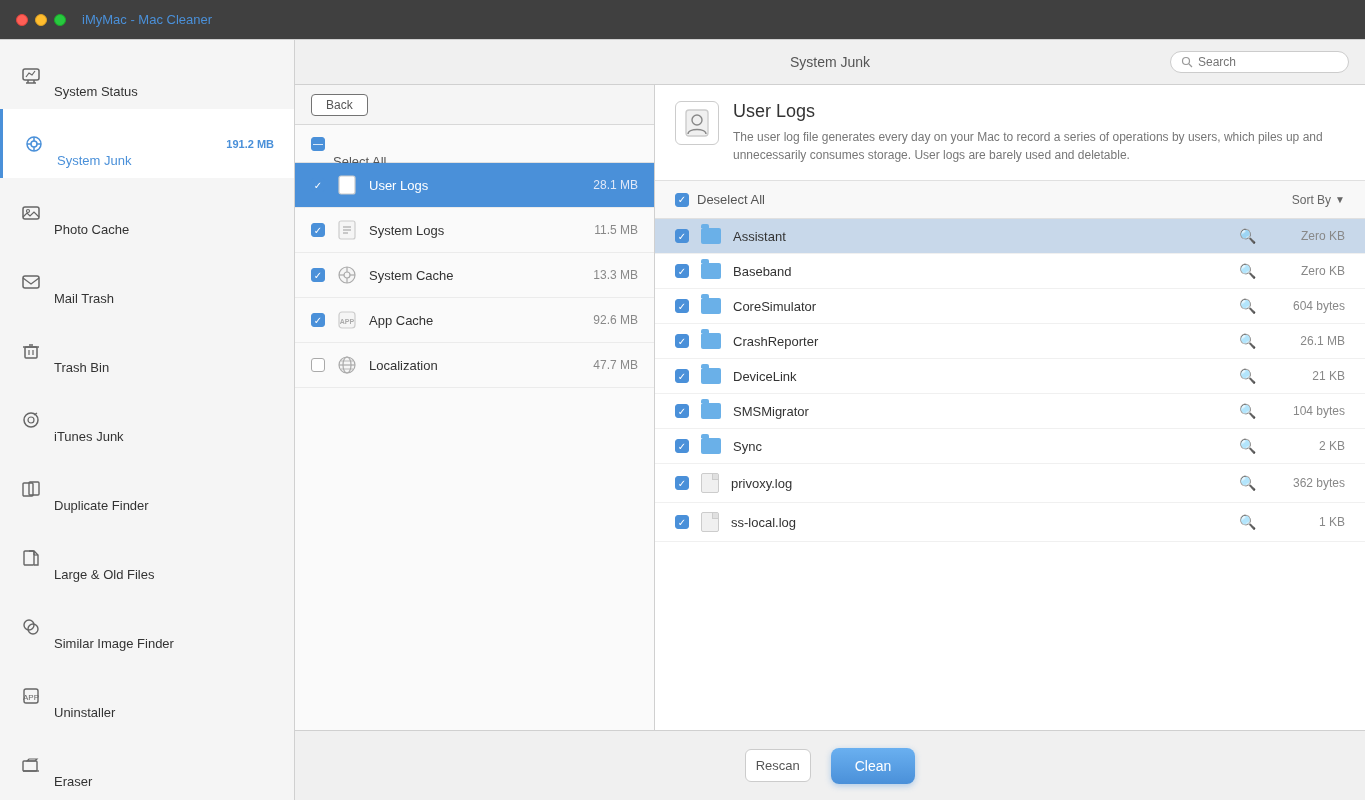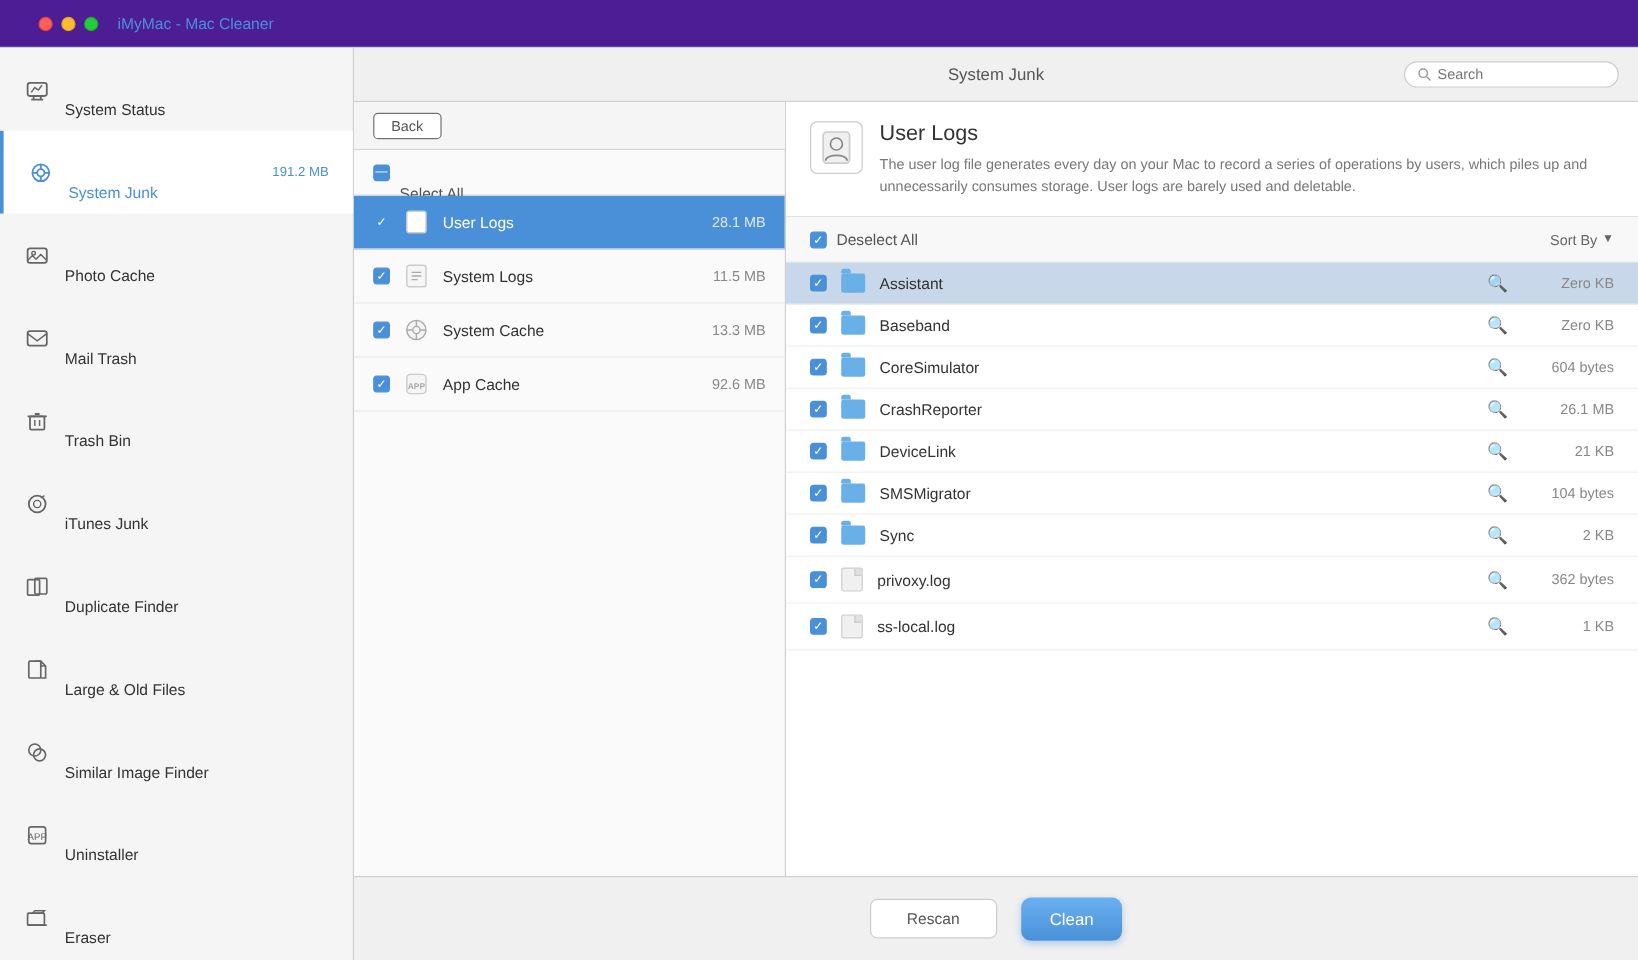--- a/index.html
+++ b/index.html
@@ -9,24 +9,24 @@
       width: 1365px;
       height: 800px;
       overflow: hidden;
       display: flex;
       flex-direction: column;
     }
 
     
     .titlebar {
       height: 40px;
-      background: #4c1d95;
-      display: flex;
-      align-items: center;
-      padding: 0 32px;
+      background: #404040;
+      display: flex;
+      align-items: center;
+      padding: 0 16px;
       border-bottom: 1px solid #d0d0d0;
       flex-shrink: 0;
     }
     .traffic-lights {
       display: flex;
       gap: 7px;
       margin-right: 16px;
     }
     .traffic-light {
       width: 12px; height: 12px;
@@ -78,21 +78,21 @@
     }
     .item-label {
       font-size: 13px;
       color: #333;
       flex: 1;
       margin-top: 34px;
     }
     .item-badge {
       font-size: 11px;
       color: #4a90d9;
-      font-weight: 400;
+      font-weight: 700;
     }
 
     
     .content-area {
       flex: 1;
       display: flex;
       flex-direction: column;
       overflow: hidden;
     }
 
@@ -346,21 +346,21 @@
       display: flex;
       align-items: center;
       justify-content: center;
       gap: 20px;
       flex-shrink: 0;
     }
     .rescan-btn {
       border: 1px solid #ccc;
       background: #fff;
       border-radius: 6px;
-      padding: 8px 30px;
+      padding: 8px 10px;
       font-size: 13px;
       color: #555;
       cursor: pointer;
     }
     .clean-btn {
       background: linear-gradient(180deg, #6ab0f0 0%, #4a90d9 100%);
       border: none;
       border-radius: 8px;
       padding: 10px 24px;
       font-size: 14px;
@@ -625,20 +625,34 @@
             <div class="list-icon">
               <svg width="22" height="22" viewBox="0 0 22 22" fill="none">
                 <rect x="3" y="3" width="16" height="16" rx="3" fill="#f5f5f5" stroke="#ccc" stroke-width="1.2"></rect>
                 <text x="11" y="15" text-anchor="middle" font-size="7" fill="#aaa" font-family="Arial" font-weight="bold">APP</text>
               </svg>
             </div>
             <span class="item-name">App Cache</span>
             <span class="item-size">92.6 MB</span>
           </div>
 
+          <div class="list-item">
+            <div class="checkbox"></div>
+            <div class="list-icon">
+              <svg width="22" height="22" viewBox="0 0 22 22" fill="none">
+                <circle cx="11" cy="11" r="8" stroke="#aaa" stroke-width="1.2" fill="#f5f5f5"></circle>
+                <ellipse cx="11" cy="11" rx="4" ry="8" stroke="#aaa" stroke-width="1.2" fill="none"></ellipse>
+                <line x1="3" y1="11" x2="19" y2="11" stroke="#aaa" stroke-width="1.2"></line>
+                <line x1="5" y1="7" x2="17" y2="7" stroke="#aaa" stroke-width="0.8"></line>
+                <line x1="5" y1="15" x2="17" y2="15" stroke="#aaa" stroke-width="0.8"></line>
+              </svg>
+            </div>
+            <span class="item-name">Localization</span>
+            <span class="item-size">47.7 MB</span>
+          </div>
         </div>
       </div>
 
       <div class="detail-panel">
 
         <div class="detail-header">
           <div class="detail-icon-wrap">
             <svg width="30" height="30" viewBox="0 0 30 30" fill="none">
               <rect x="4" y="2" width="22" height="26" rx="3" fill="#f0f0f0" stroke="#ccc" stroke-width="1.4"></rect>
               <circle cx="15" cy="12" r="5" stroke="#888" stroke-width="1.4" fill="none"></circle>

